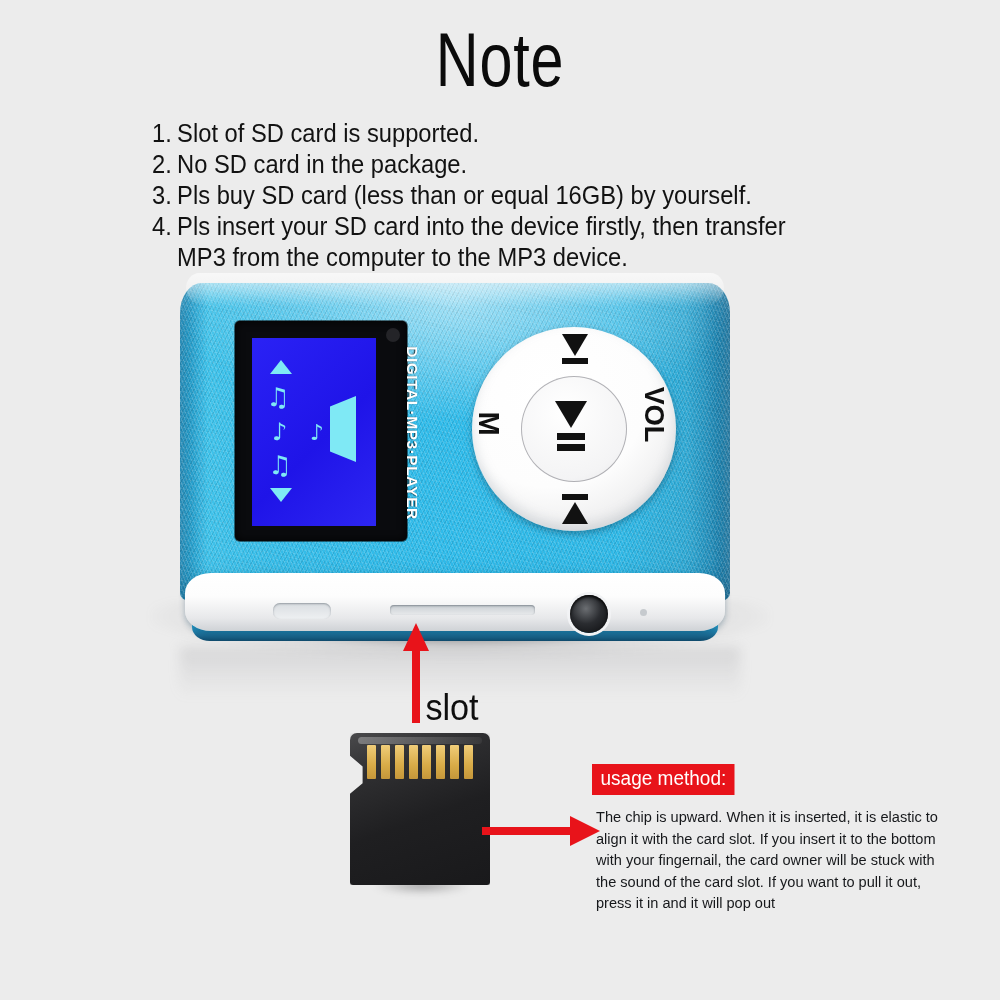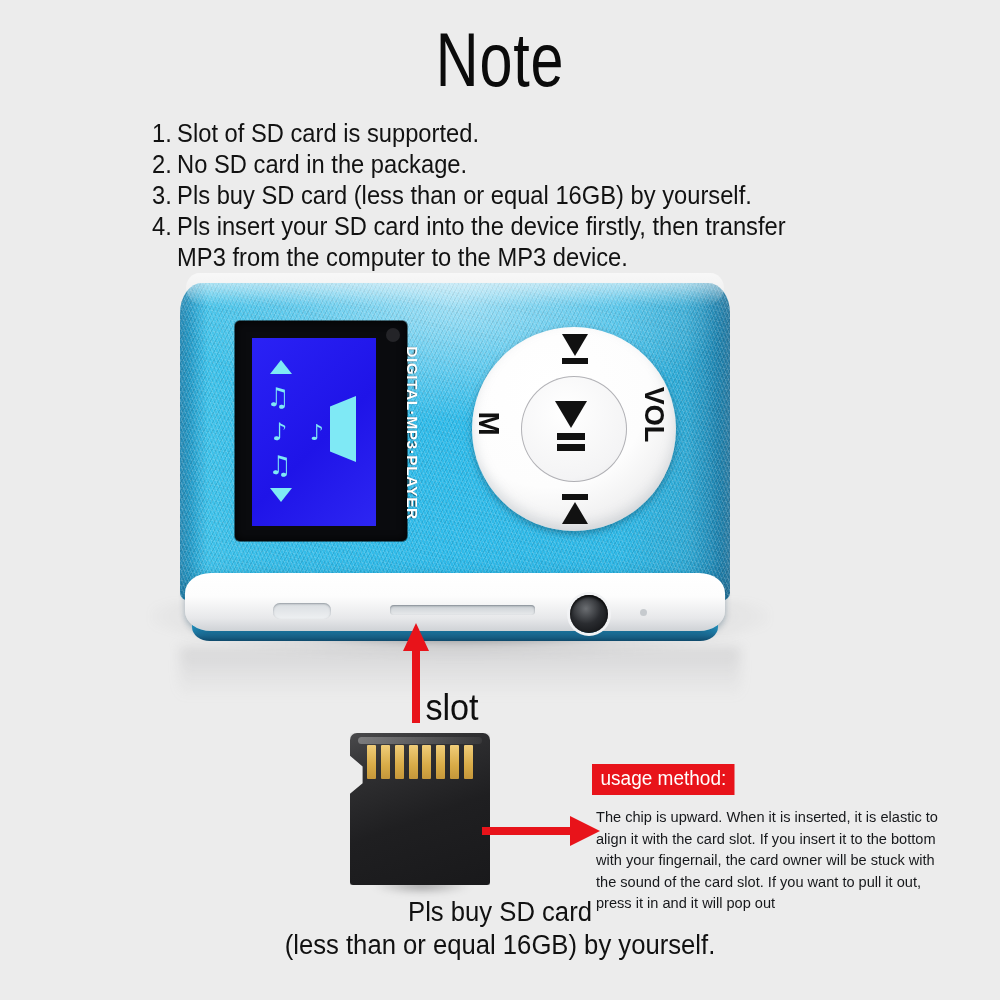--- a/index.html
+++ b/index.html
@@ -373,18 +373,14 @@
   </div>
 
   <div class="arrow-right">
     <div class="shaft2"></div>
     <div class="head2"></div>
   </div>
 
   <div class="usage-badge">usage method:</div>
   <div class="usage-body">The chip is upward. When it is inserted, it is elastic to align it with the card slot. If you insert it to the bottom with your fingernail, the card owner will be stuck with the sound of the card slot. If you want to pull it out, press it in and it will pop out</div>
 
-  <div class="caption">
-    <div>Pls buy SD card</div>
-    <div>(less than or equal 16GB) by yourself.</div>
-  </div>
 
 </div>
 
 </body></html>

